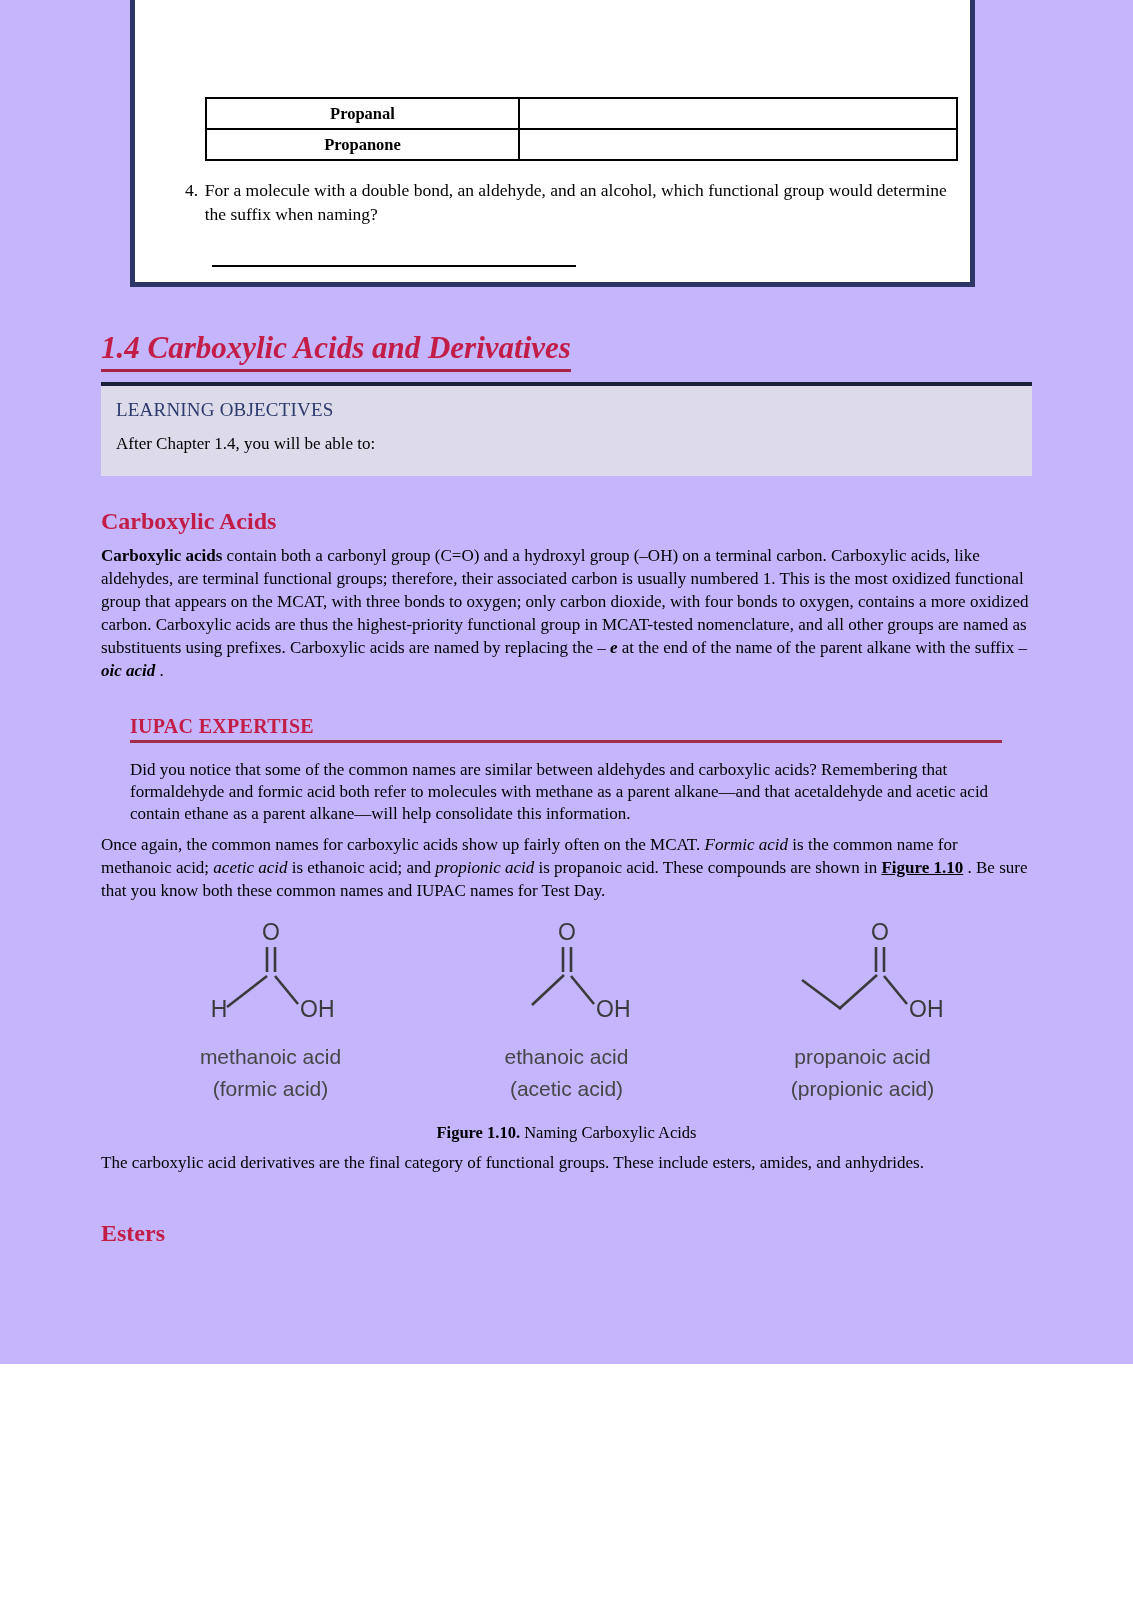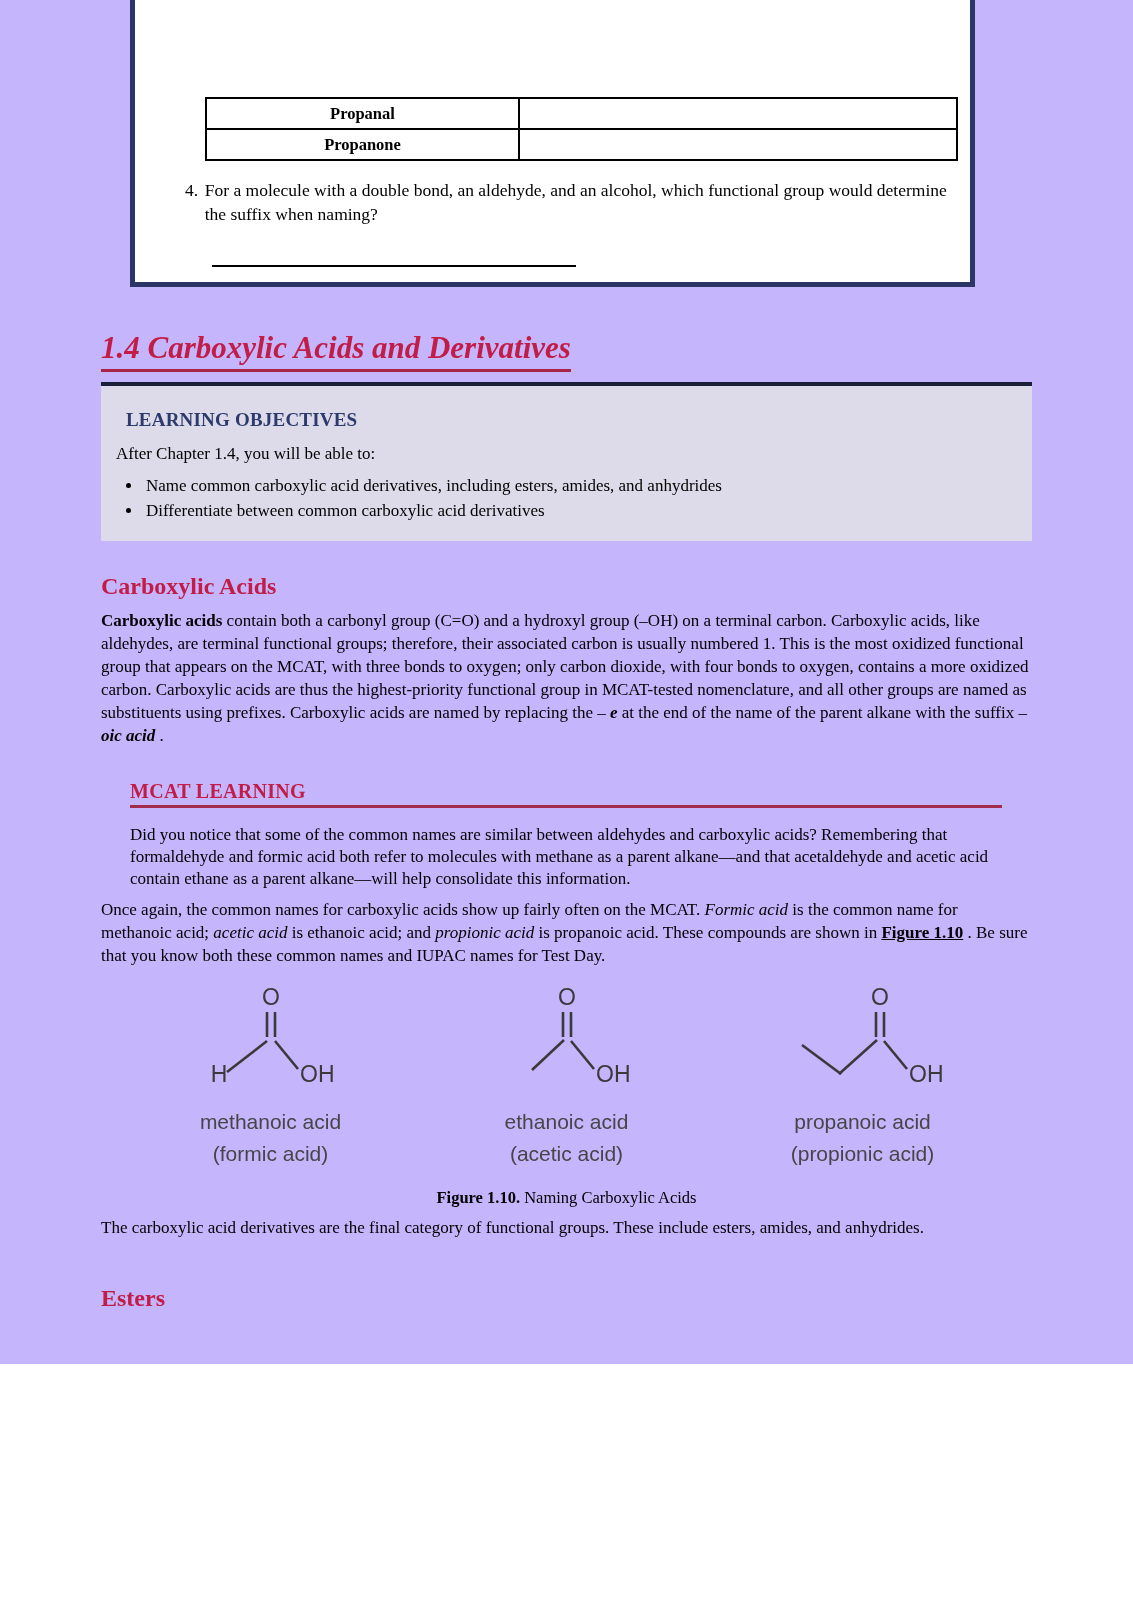--- a/index.html
+++ b/index.html
@@ -75,23 +75,23 @@
   }
 
   .lo-box{
     margin-top:10px;
     background:#dddbe9;
     border-top:4px solid #1c1f38;
     padding:13px 16px 18px 15px;
     box-sizing:border-box;
   }
   .lo-title{
-    margin:10px;
+    margin:0;
     font-size:19px;
-    font-weight:bold;
+    font-weight:normal;
     color:#2d3a6d;
     letter-spacing:0.2px;
   }
   .lo-intro{
     margin:13px 0 4px 0;
     font-size:17px;
   }
   .lo-list{
     margin:9px 0 0 0;
     padding-left:27px;
@@ -229,32 +229,28 @@
 
   <div class="content">
 
     <h1 class="section-title">
       <span class="u">1.4 Carboxylic Acids and Derivatives</span>
     </h1>
 
     <div class="lo-box">
       <h3 class="lo-title">LEARNING OBJECTIVES</h3>
       <p class="lo-intro">After Chapter 1.4, you will be able to:</p>
-      <ul class="lo-list">
-        <li>Name common carboxylic acid derivatives, including esters, amides, and anhydrides</li>
-        <li>Differentiate between common carboxylic acid derivatives</li>
-      </ul>
     </div>
 
     <h2 class="sub-heading">Carboxylic Acids</h2>
 
     <p class="body"><b>Carboxylic acids</b><span> contain both a carbonyl group (C=O) and a hydroxyl group (–OH) on a terminal carbon. Carboxylic acids, like aldehydes, are terminal functional groups; therefore, their associated carbon is usually numbered 1. This is the most oxidized functional group that appears on the MCAT, with three bonds to oxygen; only carbon dioxide, with four bonds to oxygen, contains a more oxidized carbon. Carboxylic acids are thus the highest-priority functional group in MCAT-tested nomenclature, and all other groups are named as substituents using prefixes. Carboxylic acids are named by replacing the – </span><span class="bi">e</span><span> at the end of the name of the parent alkane with the suffix – </span><span class="bi">oic acid</span><span> .</span></p>
 
     <div class="expertise">
-      <h3 class="expertise-title">MCAT LEARNING</h3>
+      <h3 class="expertise-title">IUPAC EXPERTISE</h3>
       <div class="expertise-rule"></div>
       <p class="expertise-body">Did you notice that some of the common names are similar between aldehydes and carboxylic acids? Remembering that formaldehyde and formic acid both refer to molecules with methane as a parent alkane—and that acetaldehyde and acetic acid contain ethane as a parent alkane—will help consolidate this information.</p>
     </div>
 
     <p class="body once-again"><span>Once again, the common names for carboxylic acids show up fairly often on the MCAT. </span><span class="it">Formic acid</span><span> is the common name for methanoic acid; </span><span class="it">acetic acid</span><span> is ethanoic acid; and </span><span class="it">propionic acid</span><span> is propanoic acid. These compounds are shown in </span><a class="fig-link" href="#">Figure 1.10</a><span> . Be sure that you know both these common names and IUPAC names for Test Day.</span></p>
 
     <div class="figure">
       <div class="molecules">
 
         <div class="molecule">

